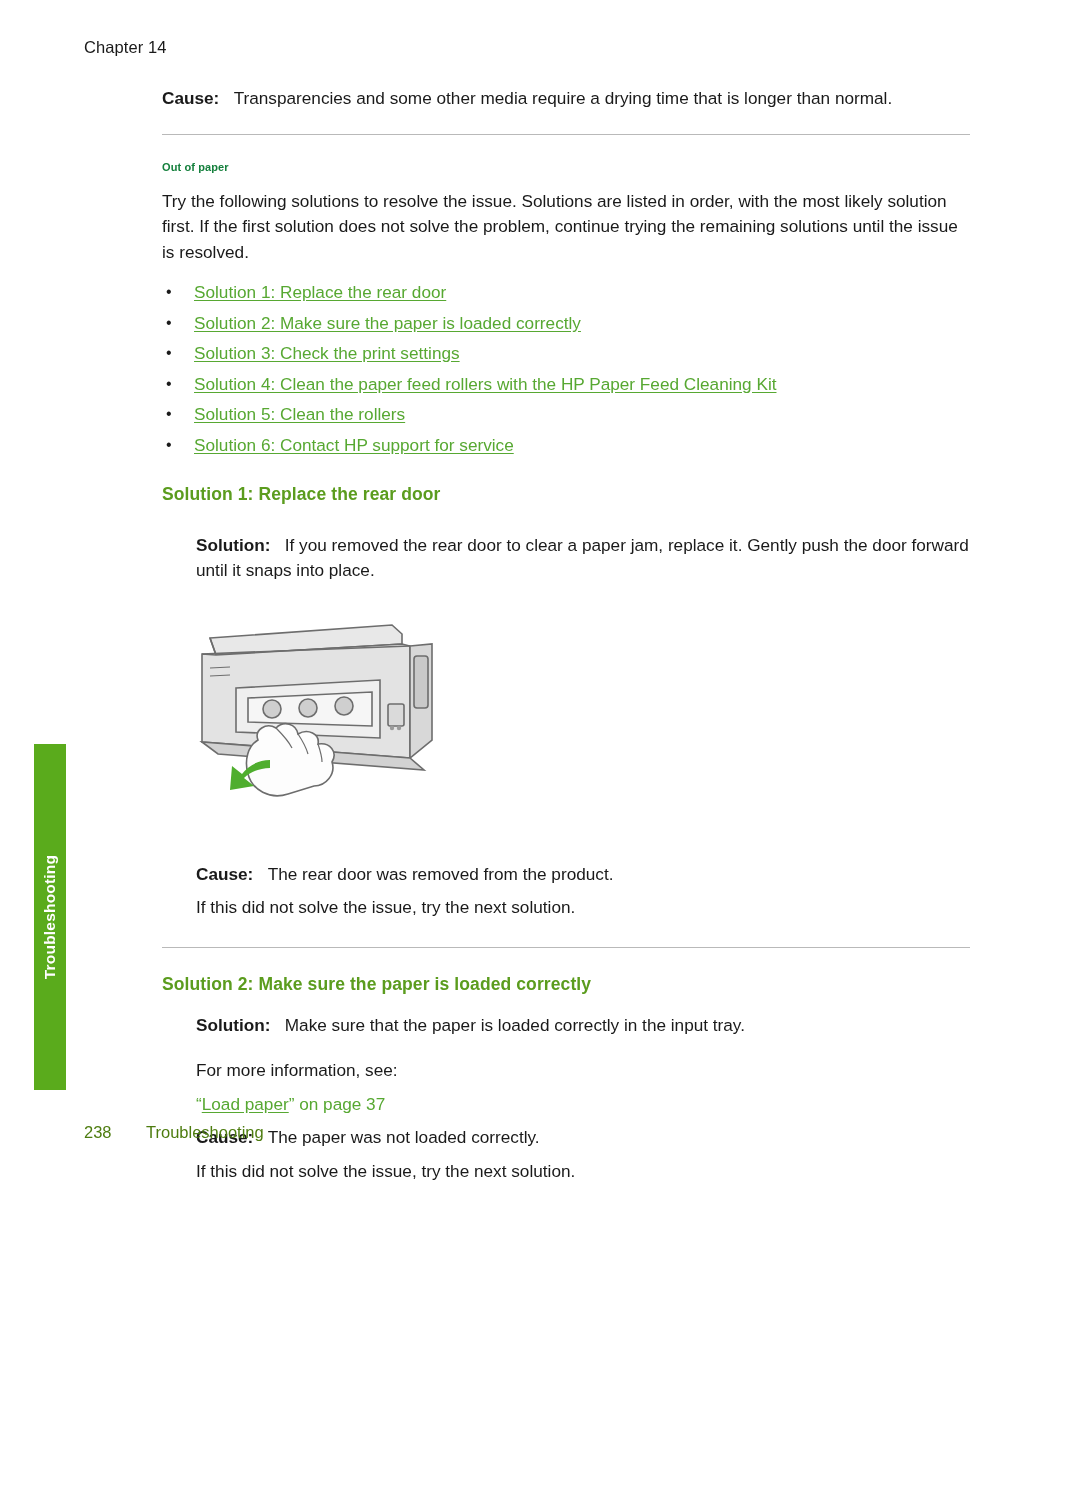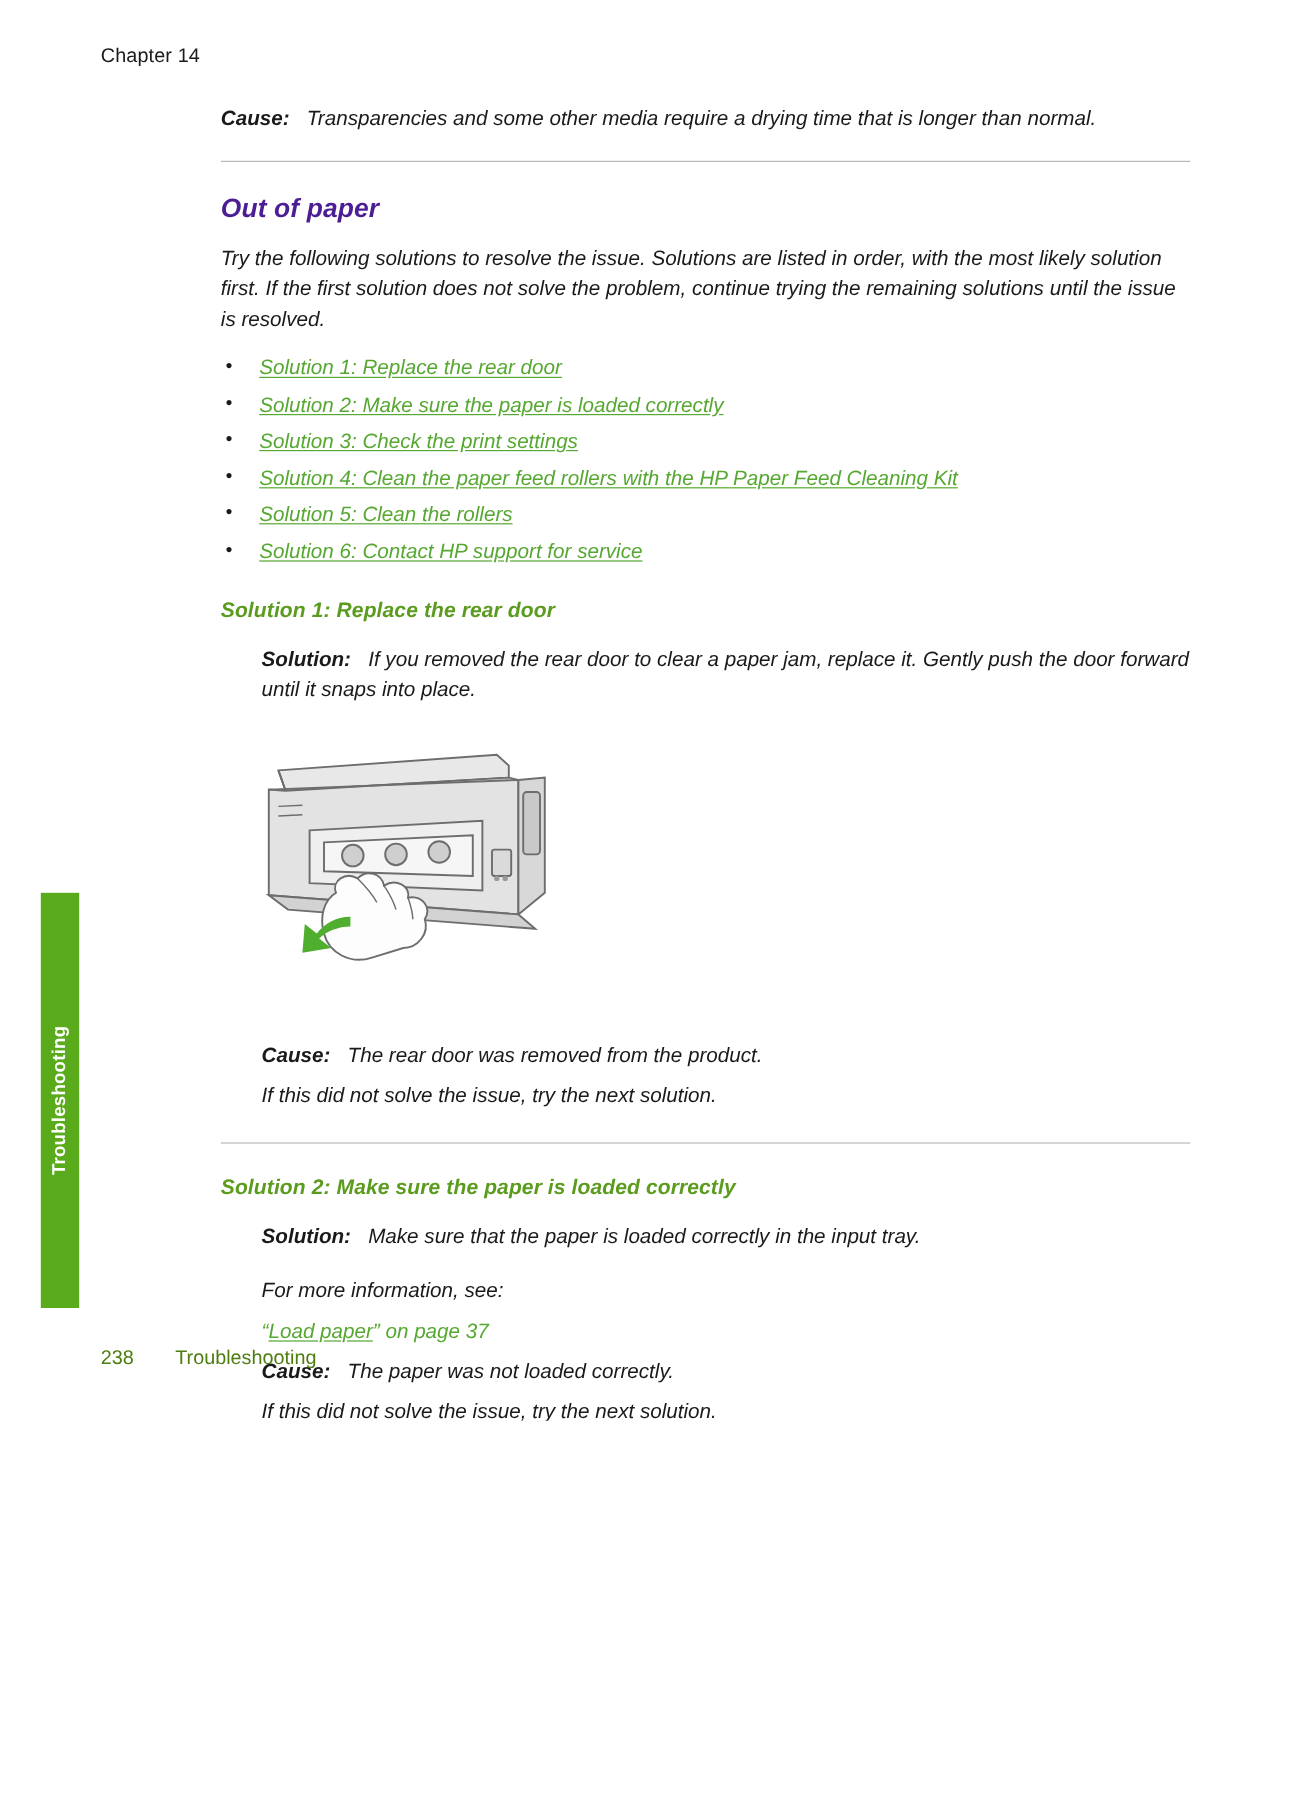--- a/index.html
+++ b/index.html
@@ -23,43 +23,42 @@
   .chapter-label {
     position: absolute;
     left: 84px;
     top: 38px;
     font-size: 16.5px;
     color: #1a1a1a;
     letter-spacing: 0.1px;
   }
   .content {
     position: absolute;
-    left: 184px;
+    left: 162px;
     top: 86px;
     width: 808px;
-    font-style: italic;
   }
   .para {
     font-size: 17.2px;
     line-height: 25.5px;
     margin: 0;
     color: #1a1a1a;
   }
   .lbl {
     font-weight: bold;
   }
   .hr {
     border: none;
     border-top: 1px solid #b9b9b9;
     margin: 22px 0 0 0;
     width: 808px;
   }
   h2.green {
-    color: #4c1d95;
-    font-size: 22px;
+    color: #15803d;
+    font-size: 11px;
     font-weight: bold;
     margin: 26px 0 0 0;
     letter-spacing: 0.1px;
   }
   h3.green {
     color: #5b9c1e;
     font-size: 17.5px;
     font-weight: bold;
     margin: 0;
     letter-spacing: 0.1px;
@@ -166,21 +165,21 @@
       <li><a href="#">Solution 2: Make sure the paper is loaded correctly</a></li>
       <li><a href="#">Solution 3: Check the print settings</a></li>
       <li><a href="#">Solution 4: Clean the paper feed rollers with the HP Paper Feed Cleaning Kit</a></li>
       <li><a href="#">Solution 5: Clean the rollers</a></li>
       <li><a href="#">Solution 6: Contact HP support for service</a></li>
     </ul>
 
     <div class="solution-block" style="margin-top:26px;">
       <h3 class="green">Solution 1: Replace the rear door</h3>
 
-      <div class="hang body-indent" style="margin-top:18px;">
+      <div class="hang body-indent" style="margin-top:28px;">
         <span class="lbl">Solution:</span>&nbsp;&nbsp;&nbsp;<span>If you removed the rear door to clear a paper jam, replace it. Gently push the door forward until it snaps into place.</span>
       </div>
 
       <div class="figure">
         <svg width="320" height="220" viewBox="0 0 320 220">
           <g fill="none" stroke="#6d6d6d" stroke-width="1.6">
 
             <path d="M14 28 L196 15 L206 24 L206 34 L20 45 Z" fill="#e8e8e8"></path>
             <path d="M14 28 L20 45"></path>
 

